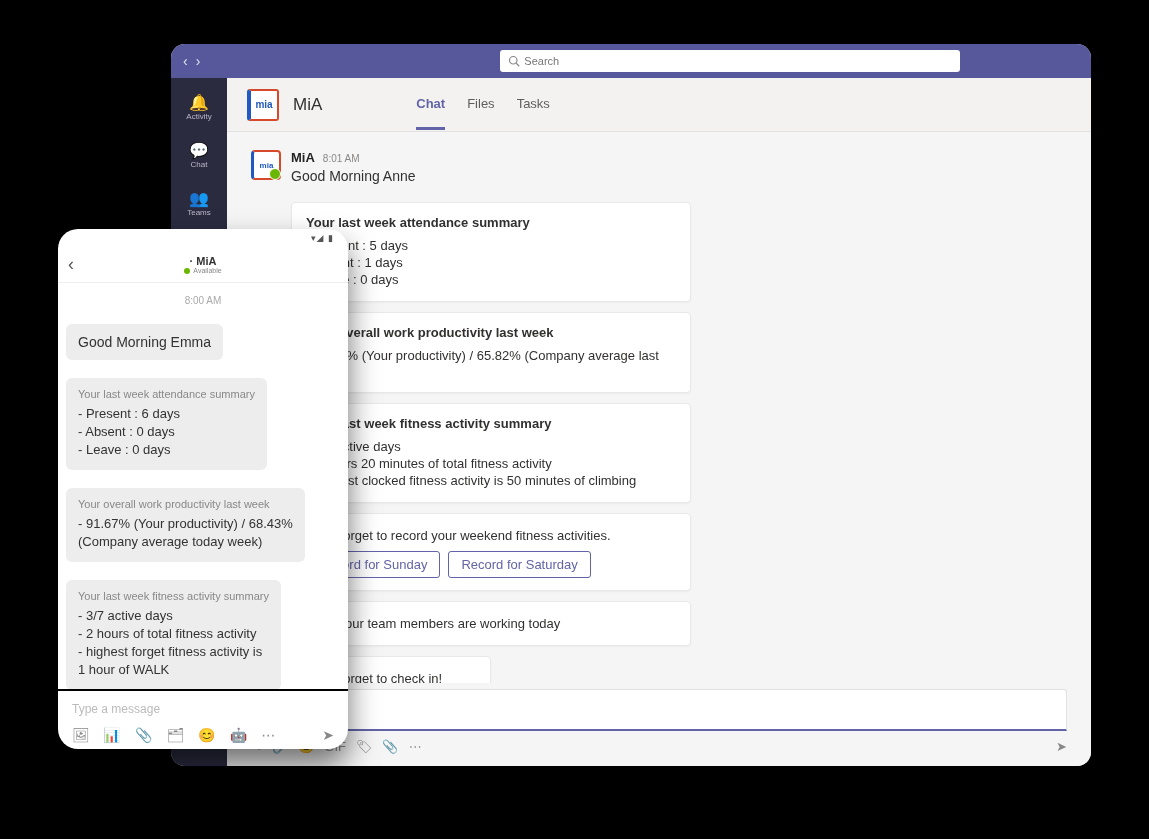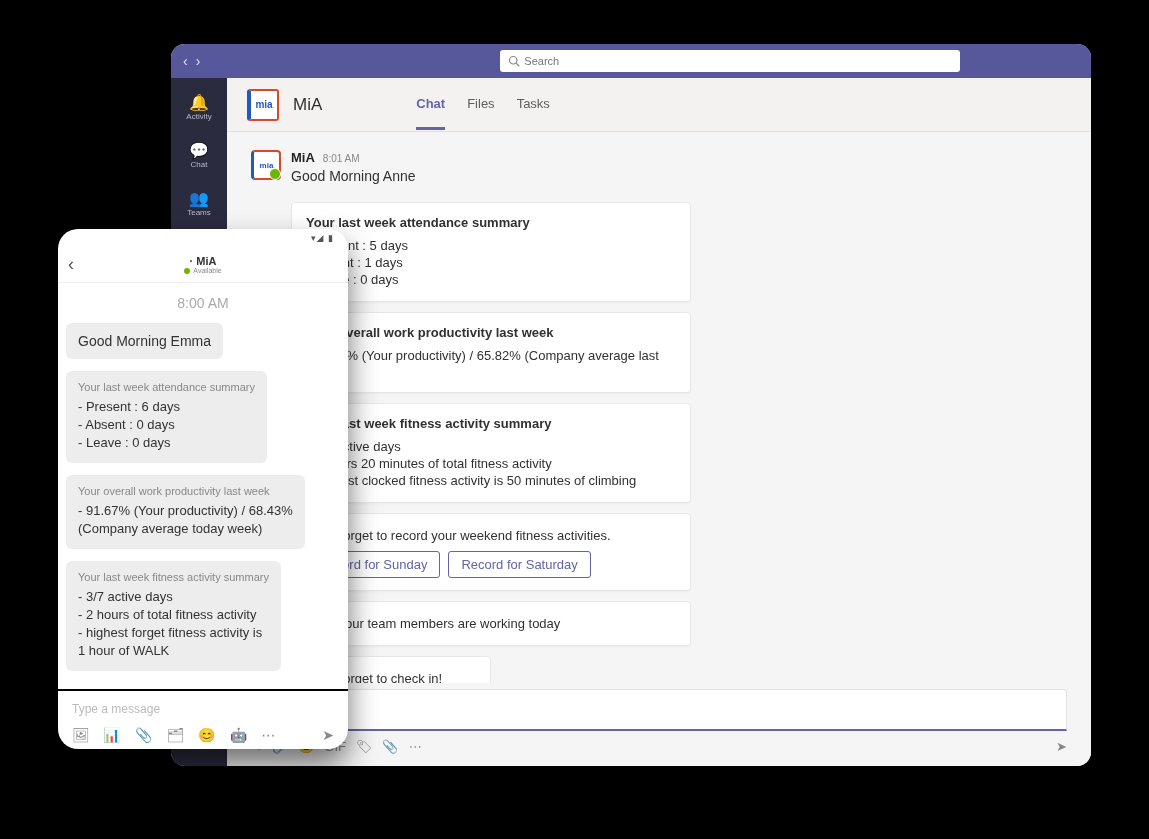--- a/index.html
+++ b/index.html
@@ -170,24 +170,24 @@
     border-bottom:1px solid #eee; flex-shrink:0;
   }
   .phone-back{ font-size:18px; color:#555; cursor:pointer; width:20px;}
   .phone-head-center{flex:1; display:flex; flex-direction:column; align-items:center;text-align:right;}
   .phone-head-center .pt{font-size:11px; font-weight:600; color:#333;}
   .phone-head-center .ps{display:flex; align-items:center; gap:3px;}
   .phone-head-center .dot{width:6px;height:6px;background:#6bb700;border-radius:50%;}
   .phone-head-center .st{font-size:7px; color:#888;}
 
   .phone-scroll{ flex:1; overflow:auto; padding:6px 8px;}
-  .ptime{ text-align:center; font-size:14px; color:#aaa; margin:6px 0 10px;}
+  .ptime{ text-align:center; font-size:10px; color:#aaa; margin:6px 0 10px;}
   .pbub{
     background:#ededed; border-radius:6px; padding:10px 12px;
-    font-size:13px; color:#333; margin:12px 0; width:fit-content; max-width:255px;
+    font-size:13px; color:#333; margin:18px 0; width:fit-content; max-width:255px;
   }
   .pbub.greetb{font-size:14px;}
   .pbub .pbt{font-size:11px; color:#888; margin-bottom:6px; font-weight:500;}
   .pbub .pl{font-size:13px; margin:3px 0;}
 
   .phone-footer{
     border-top:2px solid #000000; padding:4px 6px 4px; flex-shrink:0;
   }
   .pinput{
     font-size:12px; color:#bbb; padding:7px 8px;

